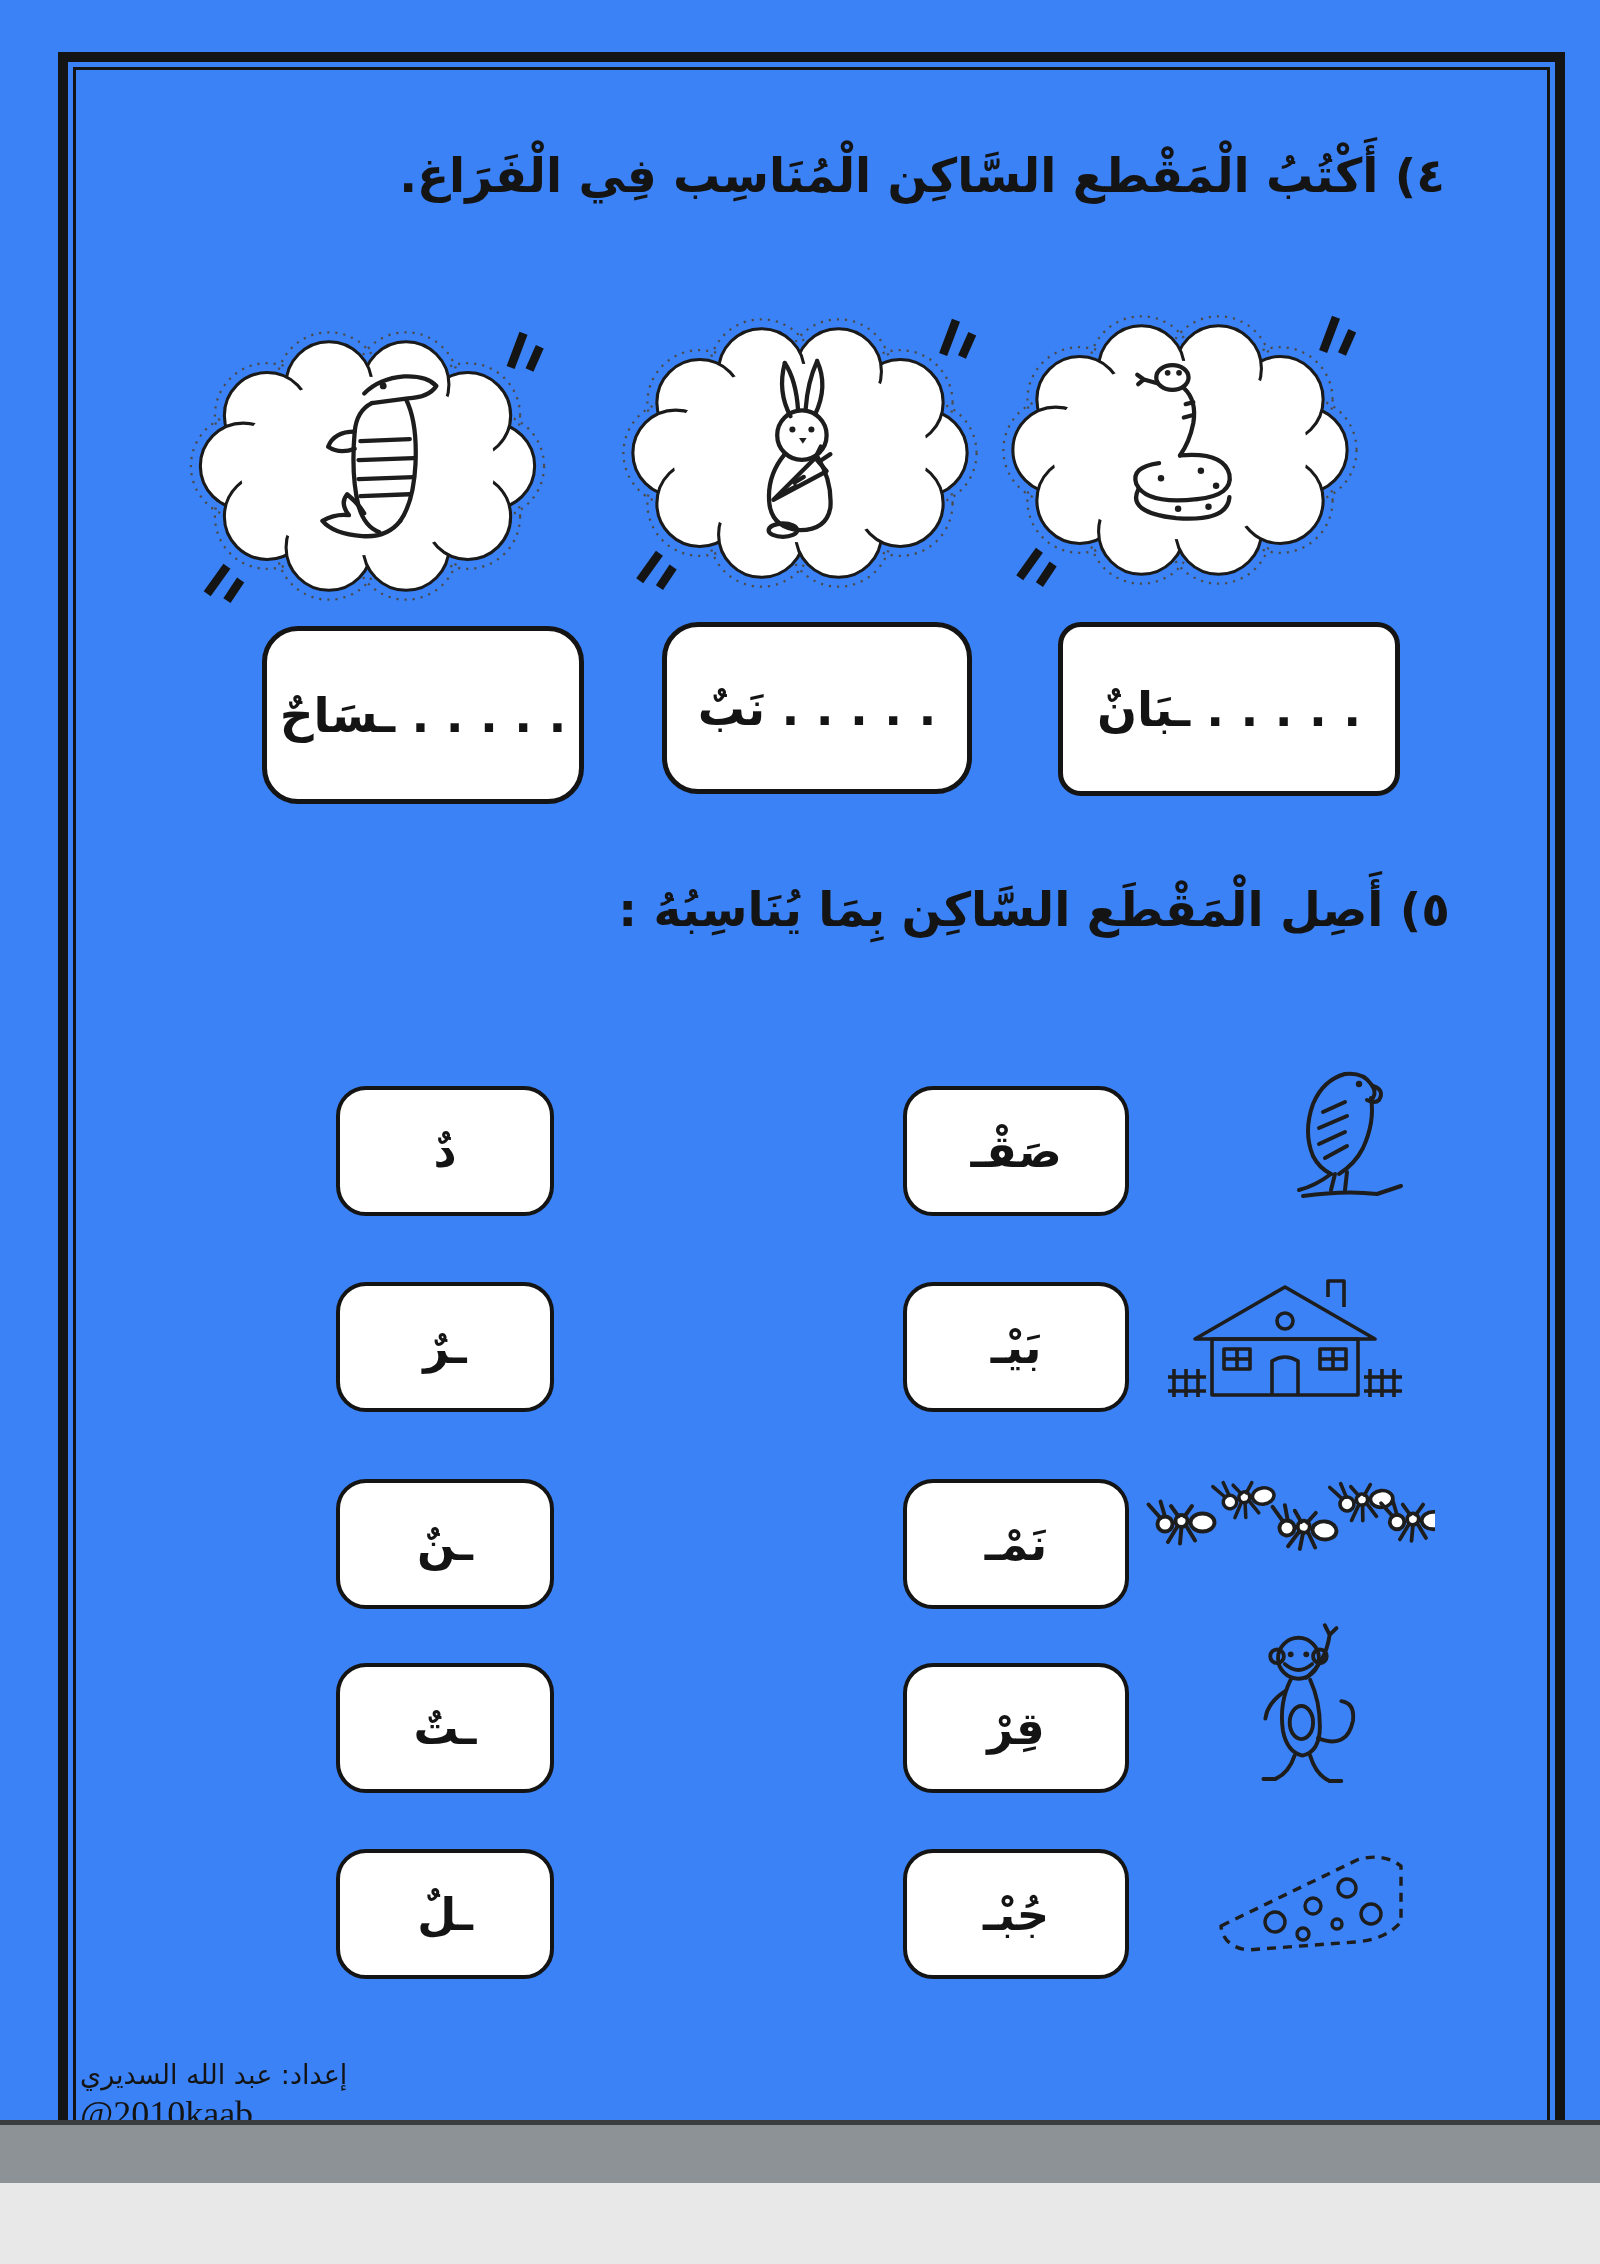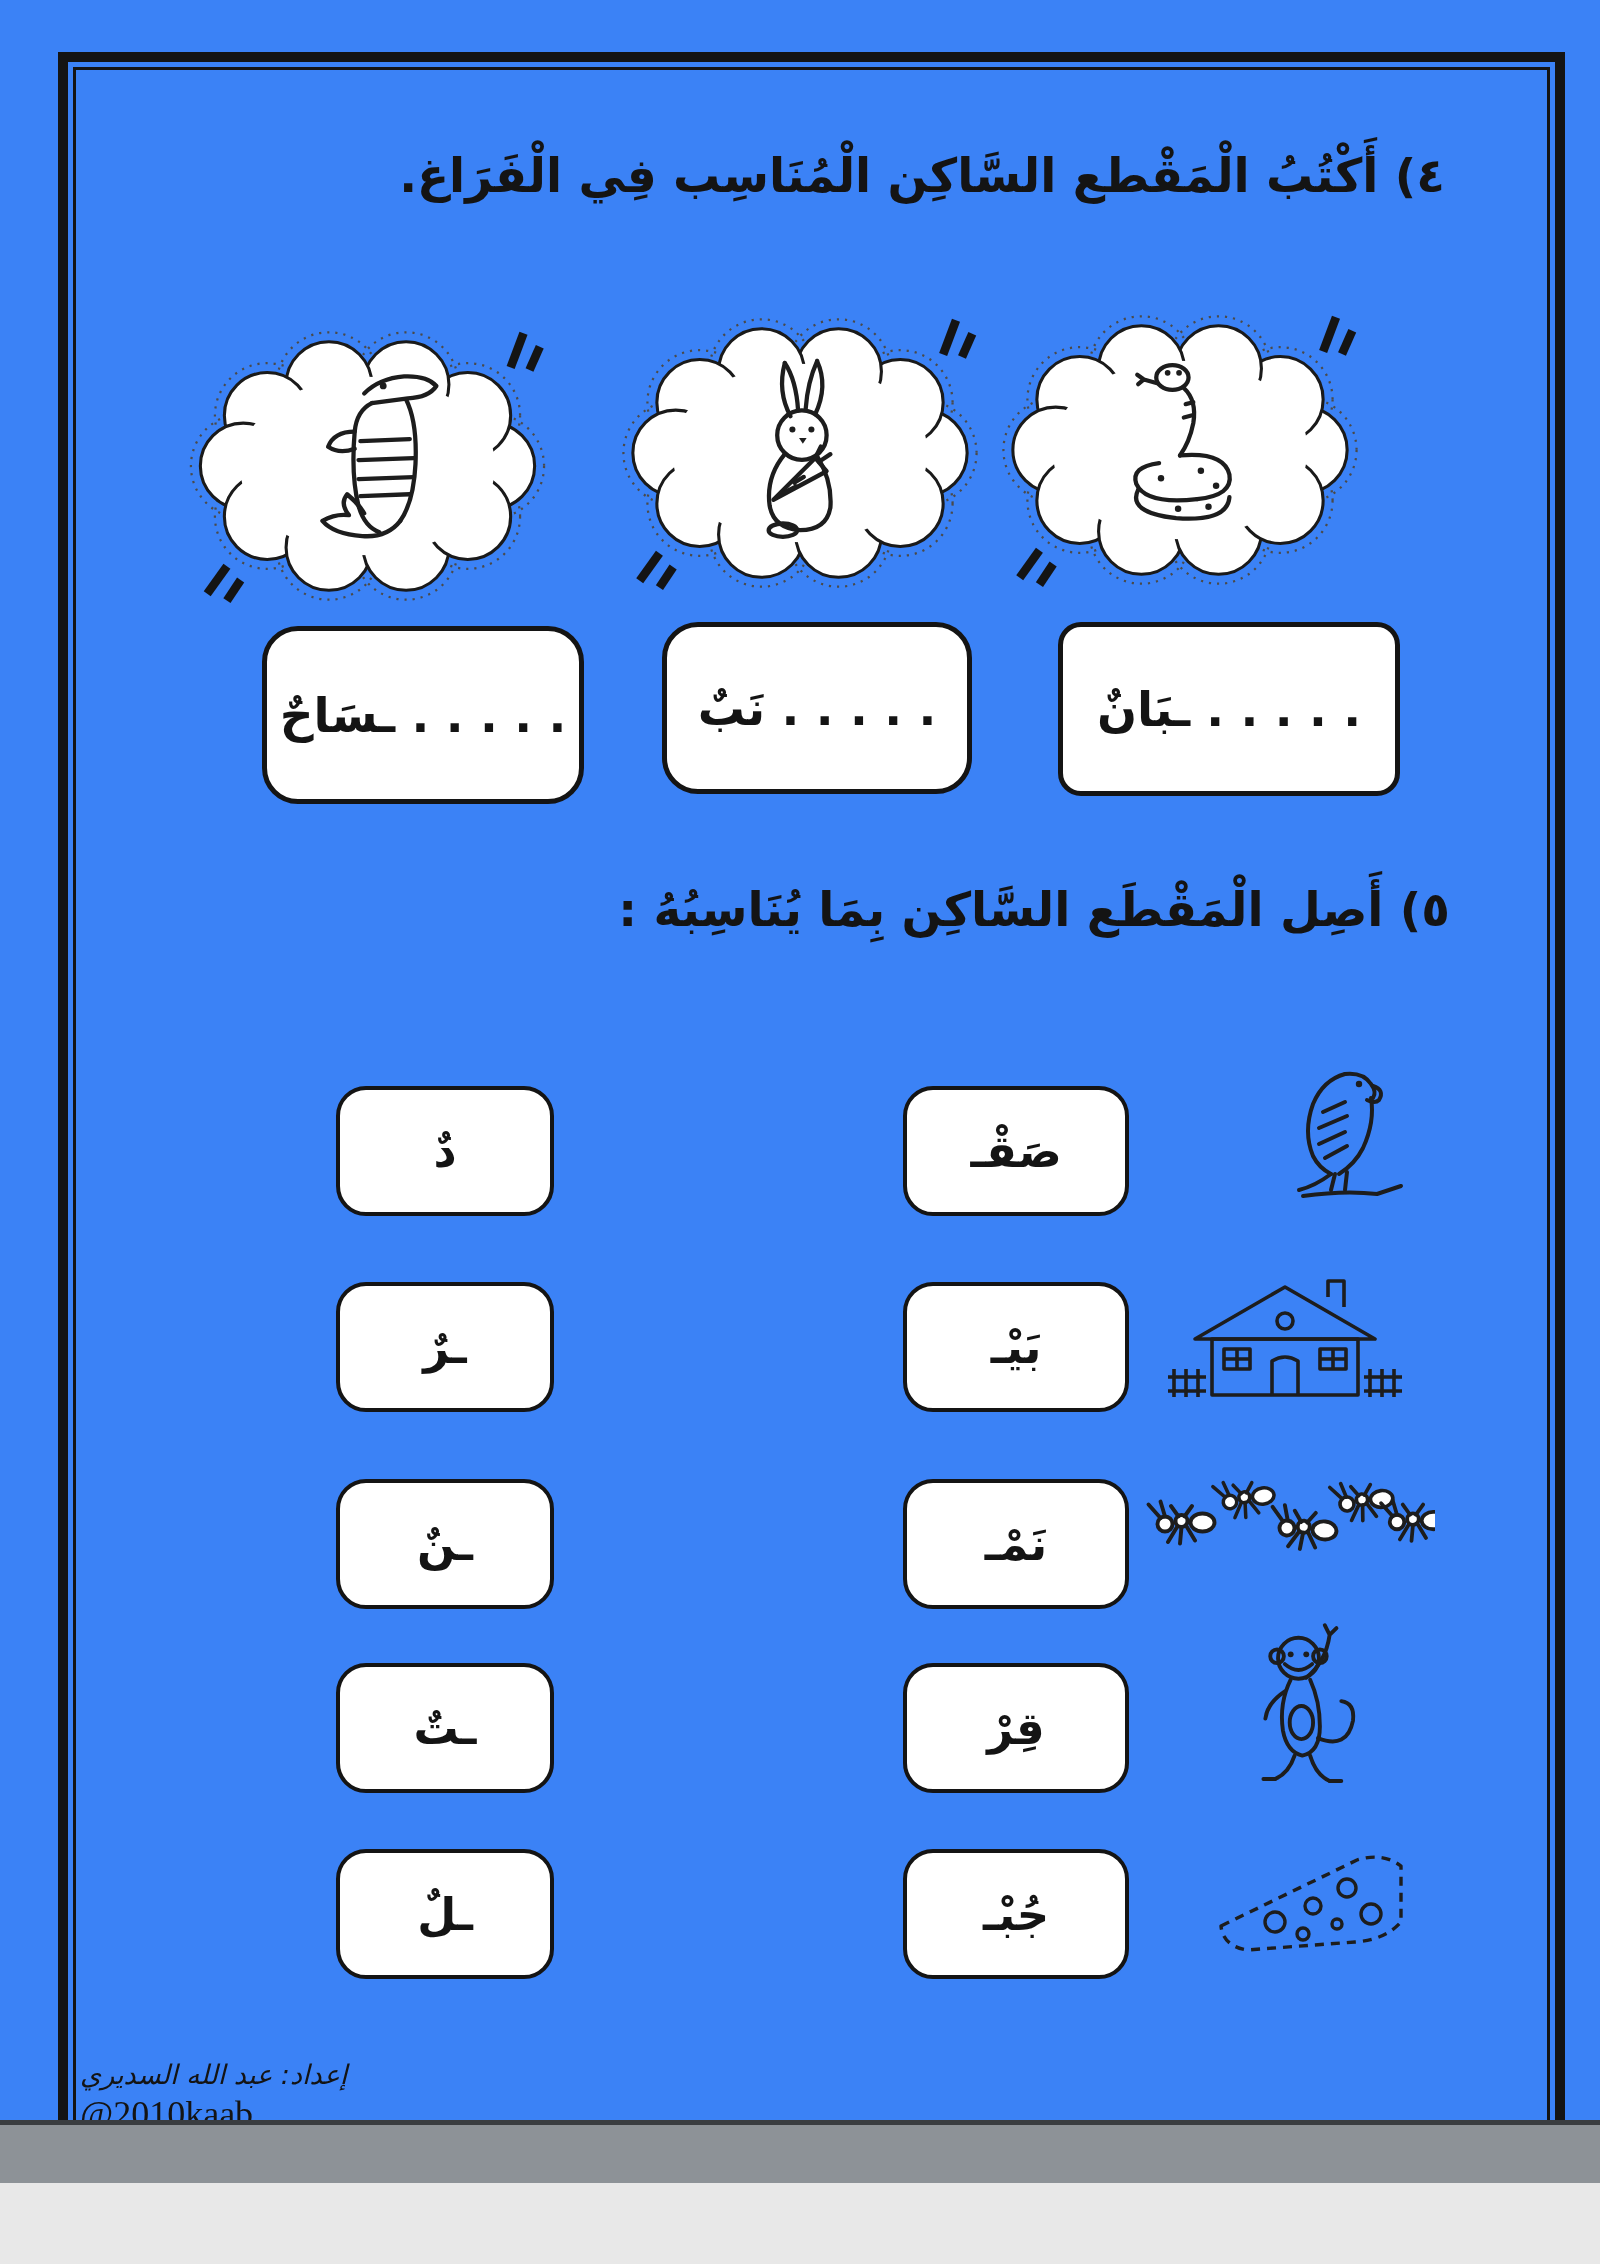--- a/index.html
+++ b/index.html
@@ -36,21 +36,21 @@
     display:flex;align-items:center;justify-content:center;
     direction:rtl;font-weight:700;font-size:45px;white-space:nowrap;
   }
   .syll{left:336px;width:210px;height:122px;}
   .word{left:903px;width:218px;height:122px;}
   .row0{top:1086px;}.row1{top:1282px;}.row2{top:1479px;}.row3{top:1663px;}.row4{top:1849px;}
 
   .match-img{position:absolute;}
 
   .footer{position:absolute;left:80px;top:2058px;line-height:1.25;}
-  .footer .ar{direction:rtl;font-size:27px;display:block;text-align:center;font-style:italic;}
+  .footer .ar{direction:rtl;font-size:27px;display:block;text-align:center;}
   .footer .handle{font-family:"Liberation Serif",serif;font-size:36px;display:block;text-decoration:underline;}
   svg{display:block;}
 </style>
 </head>
 <body>
 
 <svg width="0" height="0" style="position:absolute">
   <defs>
     <symbol id="cloud-sym" viewBox="0 0 420 350">
       <g fill="none" stroke="#4a4a4a" stroke-width="2.6" stroke-dasharray="2.5 7">

